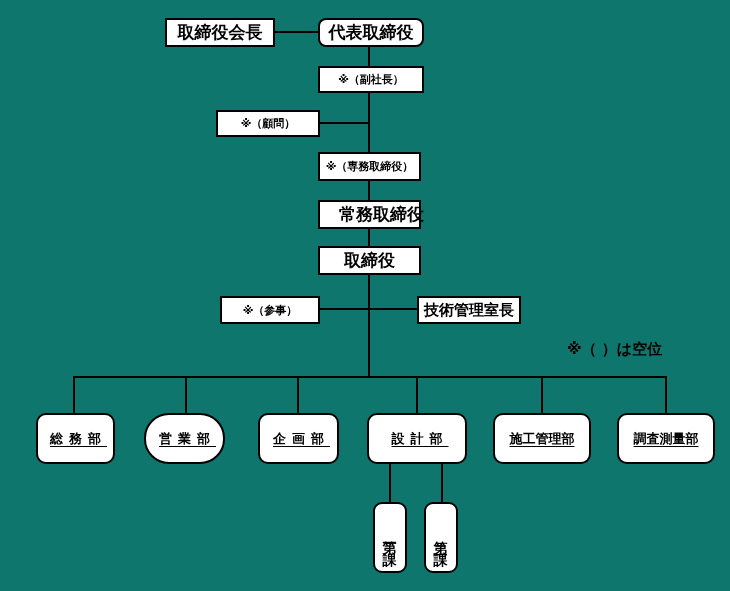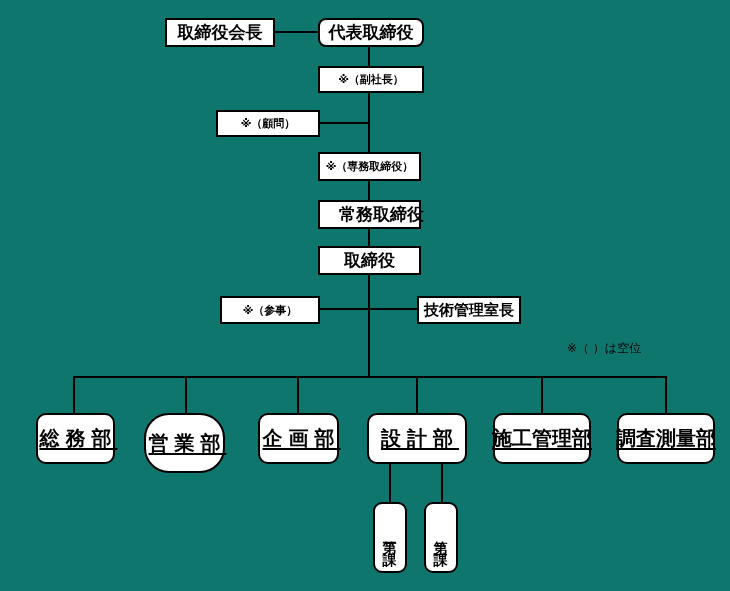--- a/index.html
+++ b/index.html
@@ -23,21 +23,21 @@
   }
   .box-sm{font-size:11px;}
   .box-md{font-size:15px;}
   .dept{
     position:absolute;
     border:2px solid #000;
     border-radius:10px;
     background:#fff;
     display:flex;align-items:center;justify-content:center;
     font-weight:bold;
-    font-size:20px;
+    font-size:13px;
     text-decoration:underline;
     text-underline-offset:3px;
     white-space:nowrap;
     box-sizing:border-box;
   }
   .dept.spaced{letter-spacing:6px;text-indent:6px;}
   .section{
     position:absolute;
     border:2px solid #000;
     border-radius:9px;
@@ -46,22 +46,22 @@
     font-weight:bold;
     font-size:14px;
     writing-mode:vertical-rl;
     text-orientation:upright;
     letter-spacing:5px;
     box-sizing:border-box;
   }
   .line{position:absolute;background:#000;}
   .note{
     position:absolute;
-    font-weight:normal;
-    font-size:12px;
+    font-weight:bold;
+    font-size:15px;
     white-space:nowrap;
   }
 </style>
 </head>
 <body>
 
 <div id="canvas">
 
   <div class="box" style="left:165px;top:18px;width:110px;height:29px;">取締役会長</div>
 
@@ -78,21 +78,21 @@
   <div class="box" style="left:318px;top:246px;width:103px;height:29px;">取締役</div>
 
   <div class="box box-sm" style="left:220px;top:296px;width:100px;height:28px;">※（参事）</div>
 
   <div class="box box-md" style="left:417px;top:296px;width:104px;height:28px;">技術管理室長</div>
 
   <div class="note" style="left:567px;top:340px;">※（ ）は空位</div>
 
   <div class="dept spaced" style="left:36px;top:413px;width:79px;height:51px;">総務部</div>
 
-  <div class="dept spaced" style="left:144px;top:413px;width:81px;height:60px;border-radius:25px;">営業部</div>
+  <div class="dept spaced" style="left:144px;top:413px;width:81px;height:51px;border-radius:25px;">営業部</div>
 
   <div class="dept spaced" style="left:258px;top:413px;width:81px;height:51px;">企画部</div>
 
   <div class="dept spaced" style="left:367px;top:413px;width:100px;height:51px;">設計部</div>
 
   <div class="dept" style="left:493px;top:413px;width:98px;height:51px;">施工管理部</div>
 
   <div class="dept" style="left:617px;top:413px;width:98px;height:51px;">調査測量部</div>
 
   <div class="section" style="left:373px;top:502px;width:34px;height:71px;">第一課</div>

